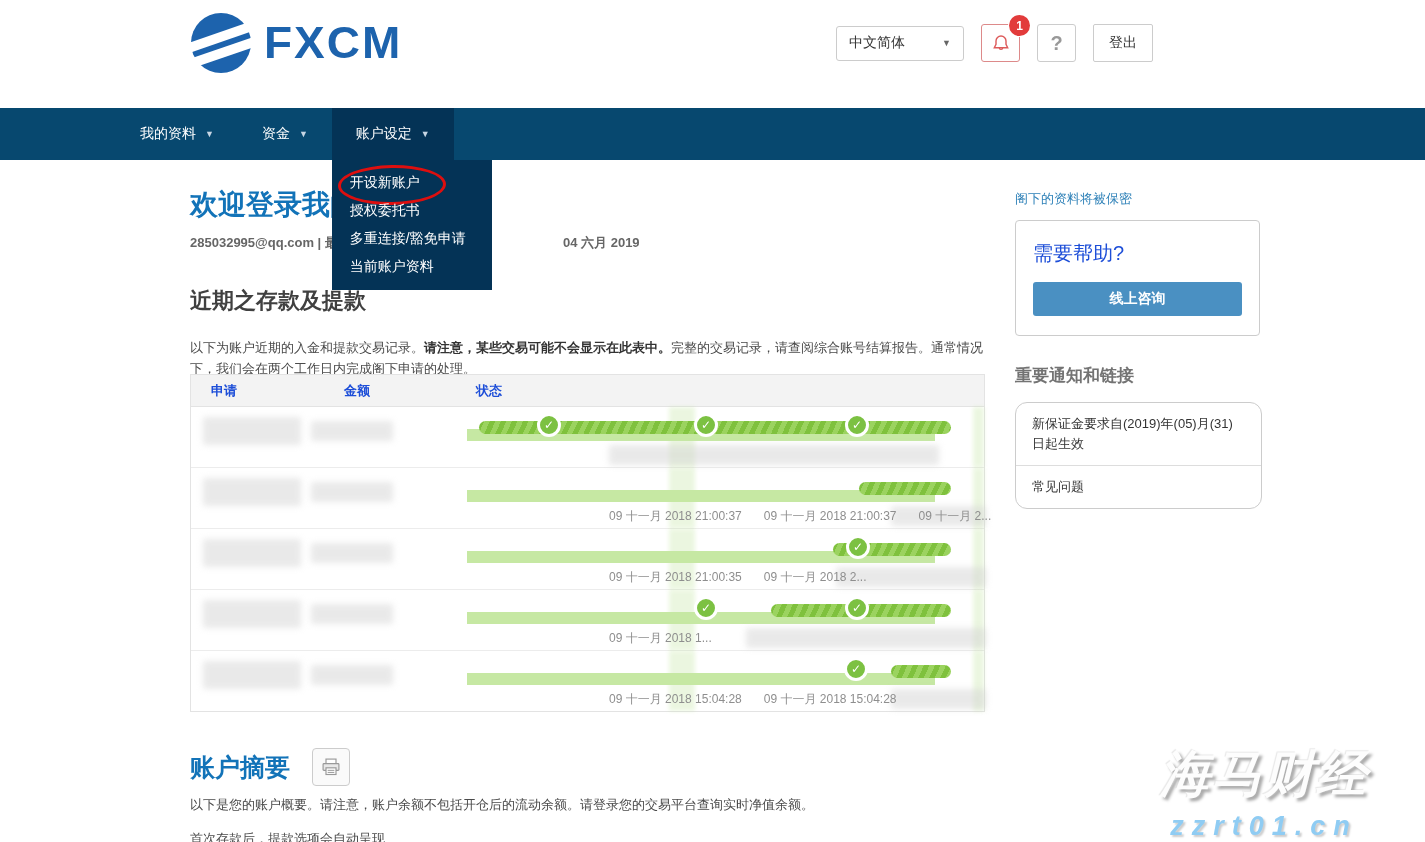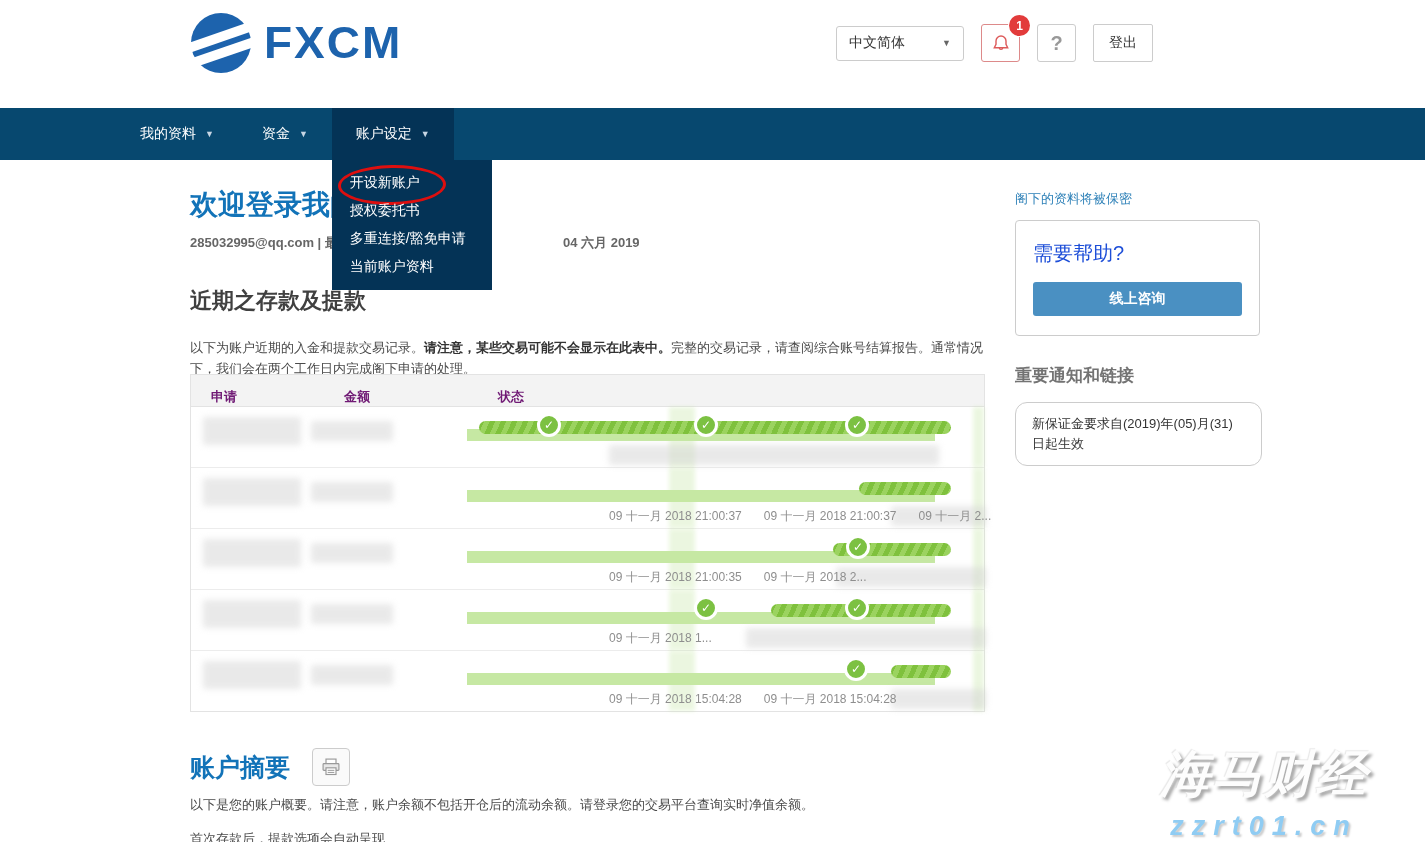--- a/index.html
+++ b/index.html
@@ -35,25 +35,25 @@
     border-radius:50%;transform:rotate(-1deg);pointer-events:none;}
   
   .main{position:absolute;left:190px;top:162px;width:795px;z-index:10;}
   .welcome-title{position:absolute;left:0;top:24px;font-size:28px;font-weight:bold;color:#1273b8;white-space:nowrap;}
   .welcome-sub{position:absolute;left:0;top:72px;font-size:13px;font-weight:bold;color:#666;width:795px;height:18px;}
   .login-date{position:absolute;left:373px;top:0;}
   .dep-title{position:absolute;left:0;top:124px;font-size:22px;font-weight:bold;color:#404040;}
   .dep-desc{position:absolute;left:0;top:162px;font-size:13px;color:#4a4a4a;line-height:1.65;width:795px;}
   .dep-desc b{color:#333;}
   .table{position:absolute;left:0;top:212px;width:793px;border:1px solid #e3e3e3;background:#fff;}
-  .thead{height:31px;background:#f3f3f3;border-bottom:1px solid #e3e3e3;display:flex;align-items:flex-end;
-    font-size:13px;font-weight:bold;color:#701a75;}
+  .thead{height:31px;background:#f3f3f3;border-bottom:1px solid #e3e3e3;display:flex;align-items:center;
+    font-size:13px;font-weight:bold;color:#1d4ed8;}
   .th1{padding-left:20px;width:133px;box-sizing:content-box;}
   .th2{width:132px;}
-  .th3{flex:1;margin-left:22px;}
+  .th3{flex:1;}
   .trow{position:relative;height:60px;border-bottom:1px solid #ececec;}
   .trow:last-child{border-bottom:none;}
   .bar-light{position:absolute;left:276px;top:22px;width:468px;height:12px;background:#c6e8a3;}
   .bar-stripe{position:absolute;top:14px;height:13px;border-radius:7px;
     background:repeating-linear-gradient(115deg,#7fc13d 0 5px,#9bd35f 5px 10px);}
   .chk{position:absolute;top:6px;width:24px;height:24px;border-radius:50%;background:#7cc142;border:3px solid #fff;
     box-sizing:border-box;color:#fff;font-size:12px;font-weight:bold;display:flex;align-items:center;
     justify-content:center;z-index:5;}
   .dates{position:absolute;left:418px;top:40px;display:flex;gap:22px;font-size:12px;color:#8e8e8e;white-space:nowrap;}
   .blurb{position:absolute;background:#d4d4d4;opacity:.5;filter:blur(3px);border-radius:2px;}
@@ -266,19 +266,20 @@
 
 <div class="sidebar">
   <div class="privacy">阁下的资料将被保密</div>
   <div class="help-card">
     <div class="help-title">需要帮助?</div>
     <button class="chat-btn">线上咨询</button>
   </div>
   <div class="links-title">重要通知和链接</div>
   <div class="links-box">
     <div class="link-item">新保证金要求自(2019)年(05)月(31)日起生效</div>
+    <div class="link-item">常见问题</div>
   </div>
 </div>
 
 <div class="watermark">
   <div class="wm-brand">海马财经</div>
   <div class="wm-site">zzrt01.cn</div>
 </div>
 
 </body></html>

